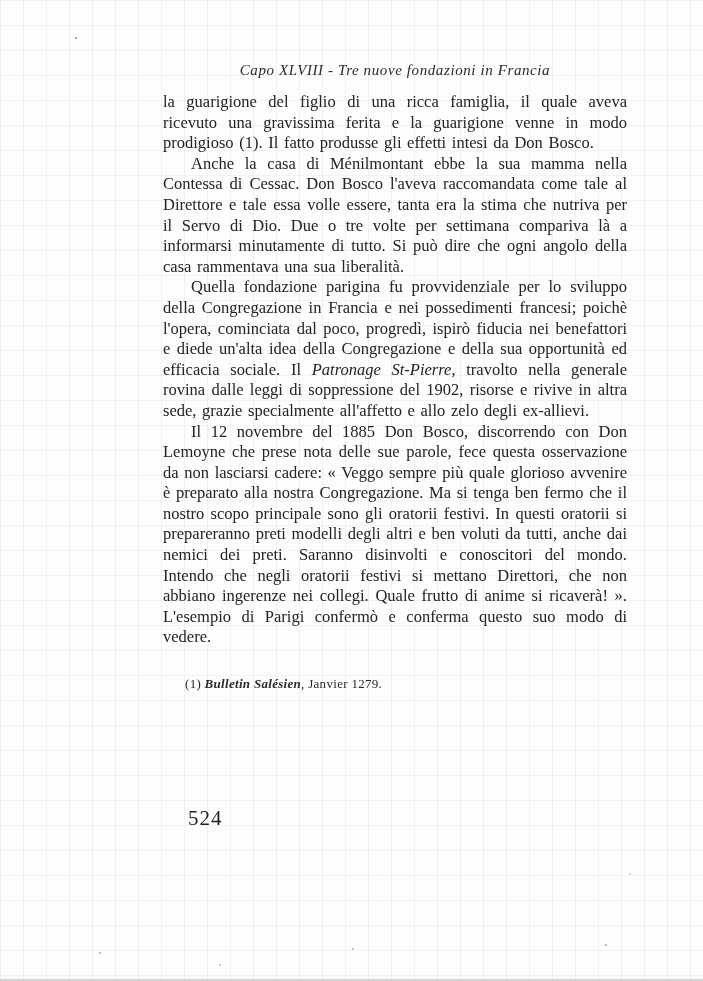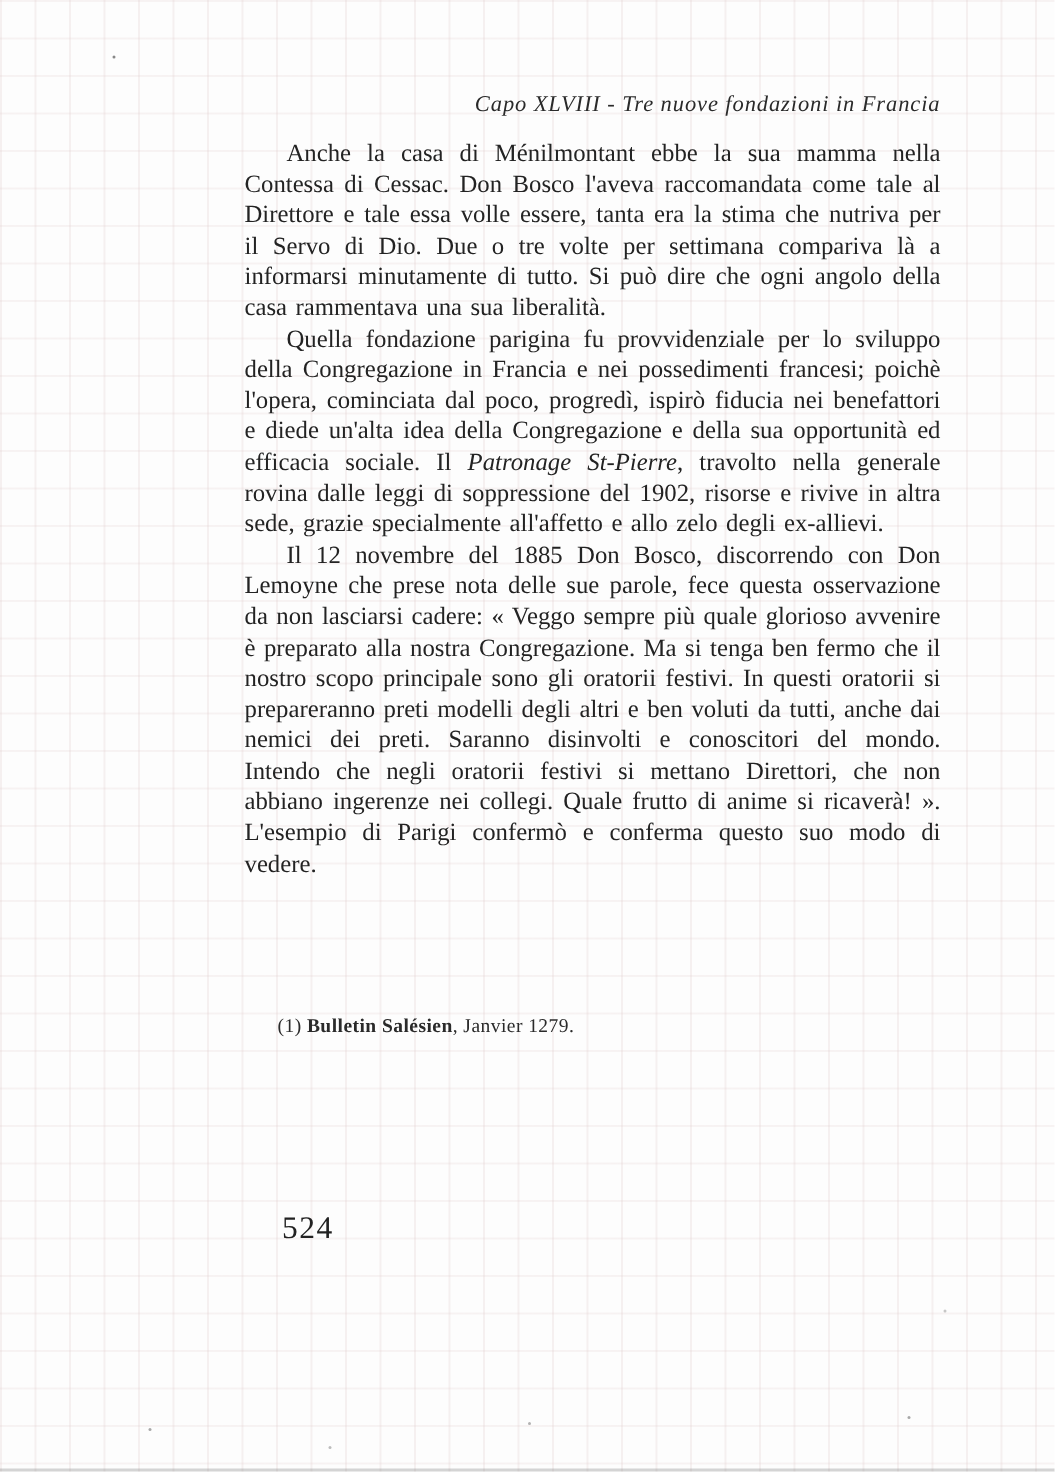--- a/index.html
+++ b/index.html
@@ -19,21 +19,21 @@
       linear-gradient(to bottom, rgba(225,205,205,0.22) 1px, transparent 1px);
     background-size:23px 25px;
   }
   .scan-bottom-edge{
     position:absolute;left:0;right:0;bottom:0;height:2px;
     background:rgba(90,90,90,0.25);
   }
   .running-head{
     position:absolute;
     left:163px;width:464px;top:62px;
-    text-align:right;
+    text-align:center;
     font-style:italic;
     font-size:15px;
     letter-spacing:0.6px;
     color:#2a2a2a;
     white-space:nowrap;
   }
   .body-text{
     position:absolute;
     left:163px;width:464px;top:92px;
     font-size:16.5px;
@@ -70,26 +70,27 @@
   .speck.s6{left:629px;top:873px;background:rgba(40,40,40,0.25);}
 </style>
 </head>
 <body>
 
 <div class="scan-page">
 
   <div class="running-head">Capo XLVIII - Tre nuove fondazioni in Francia</div>
 
   <div class="body-text">
+      <p><span>la guarigione del figlio di una ricca famiglia, il quale aveva ricevuto una gravissima ferita e la guarigione venne in modo prodigioso (1). Il fatto produsse gli effetti intesi da Don Bosco.</span></p>
       <p class="indent"><span>Anche la casa di Ménilmontant ebbe la sua mamma nella Contessa di Cessac. Don Bosco l'aveva raccomandata come tale al Direttore e tale essa volle essere, tanta era la stima che nutriva per il Servo di Dio. Due o tre volte per settimana compariva là a informarsi minutamente di tutto. Si può dire che ogni angolo della casa rammentava una sua liberalità.</span></p>
       <p class="indent"><span>Quella fondazione parigina fu provvidenziale per lo sviluppo della Congregazione in Francia e nei possedimenti francesi; poichè l'opera, cominciata dal poco, progredì, ispirò fiducia nei benefattori e diede un'alta idea della Congregazione e della sua opportunità ed efficacia sociale. Il </span><span style="font-style: italic;">Patronage St-Pierre</span><span>, travolto nella generale rovina dalle leggi di soppressione del 1902, risorse e rivive in altra sede, grazie specialmente all'affetto e allo zelo degli ex-allievi.</span></p>
       <p class="indent"><span>Il 12 novembre del 1885 Don Bosco, discorrendo con Don Lemoyne che prese nota delle sue parole, fece questa osservazione da non lasciarsi cadere: « Veggo sempre più quale glorioso avvenire è preparato alla nostra Congregazione. Ma si tenga ben fermo che il nostro scopo principale sono gli oratorii festivi. In questi oratorii si prepareranno preti modelli degli altri e ben voluti da tutti, anche dai nemici dei preti. Saranno disinvolti e conoscitori del mondo. Intendo che negli oratorii festivi si mettano Direttori, che non abbiano ingerenze nei collegi. Quale frutto di anime si ricaverà! ». L'esempio di Parigi confermò e conferma questo suo modo di vedere.</span></p>
     </div>
 
-  <div class="footnote"><span>(1) </span><span style="font-weight: bold;">Bulletin Salésien</span><span>, Janvier 1279.</span></div>
+  <div class="footnote"><span>(1) </span><span style="font-style: italic; font-weight: bold;">Bulletin Salésien</span><span>, Janvier 1279.</span></div>
 
   <div class="page-number">524</div>
 
   <span class="speck s1"></span>
   <span class="speck s2"></span>
   <span class="speck s3"></span>
   <span class="speck s4"></span>
   <span class="speck s5"></span>
   <span class="speck s6"></span>
 

